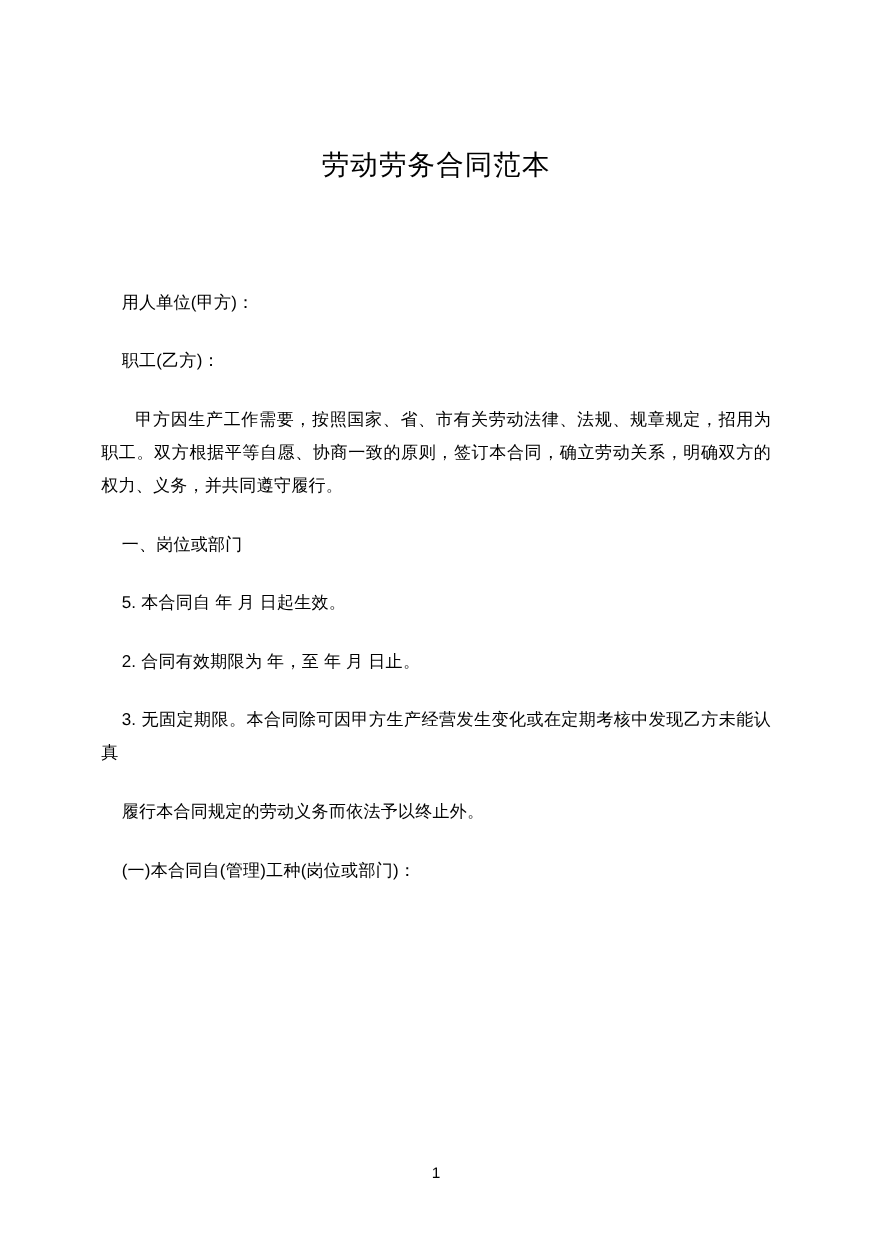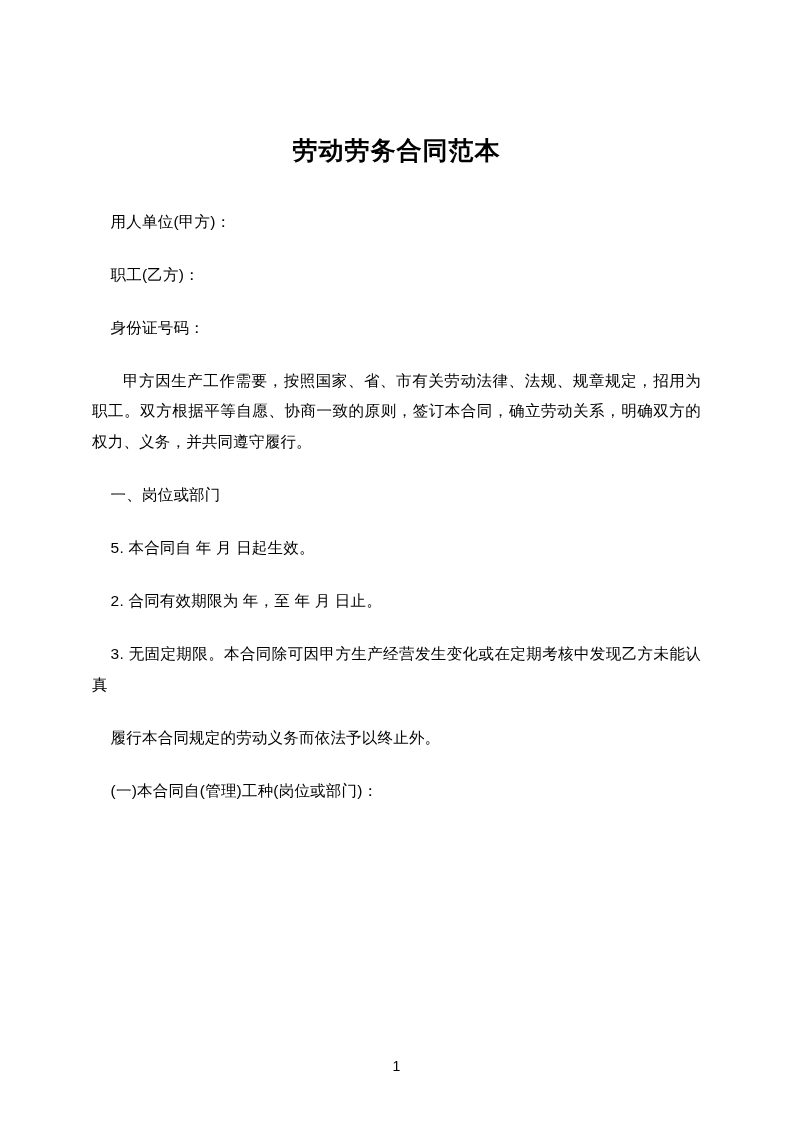--- a/index.html
+++ b/index.html
@@ -20,28 +20,28 @@
     top: 0;
     left: 0;
     width: 793px;
     height: 1122px;
     box-sizing: border-box;
     padding: 0 92px;
   }
   .doc-title {
     text-align: center;
     font-size: 25px;
-    font-weight: bold;
+    font-weight: normal;
     letter-spacing: 1px;
     margin: 0;
     padding-top: 134px;
     line-height: 1.3;
   }
   .body-block {
-    margin-top: 40px;
+    margin-top: 94px;
   }
   p.para {
     font-size: 15.5px;
     line-height: 1.95;
     margin: 0 0 23px 0;
     text-align: justify;
     letter-spacing: 0.2px;
   }
   p.indent-half {
     text-indent: 1.2em;
@@ -63,21 +63,20 @@
 </head>
 <body>
 
 <div class="page">
 
   <h1 class="doc-title">劳动劳务合同范本</h1>
 
   <div class="body-block">
     <p class="para indent-half">用人单位(甲方)：</p>
     <p class="para indent-half">职工(乙方)：</p>
-    <p class="para indent-half">身份证号码：</p>
     <p class="para flow">甲方因生产工作需要，按照国家、省、市有关劳动法律、法规、规章规定，招用为职工。双方根据平等自愿、协商一致的原则，签订本合同，确立劳动关系，明确双方的权力、义务，并共同遵守履行。</p>
     <p class="para indent-half">一、岗位或部门</p>
     <p class="para indent-half">5. 本合同自  年  月  日起生效。</p>
     <p class="para indent-half">2. 合同有效期限为  年，至  年  月  日止。</p>
     <p class="para indent-half">3. 无固定期限。本合同除可因甲方生产经营发生变化或在定期考核中发现乙方未能认真</p>
     <p class="para indent-half">履行本合同规定的劳动义务而依法予以终止外。</p>
     <p class="para indent-half">(一)本合同自(管理)工种(岗位或部门)：</p>
   </div>
 
   <div class="page-number">1</div>

